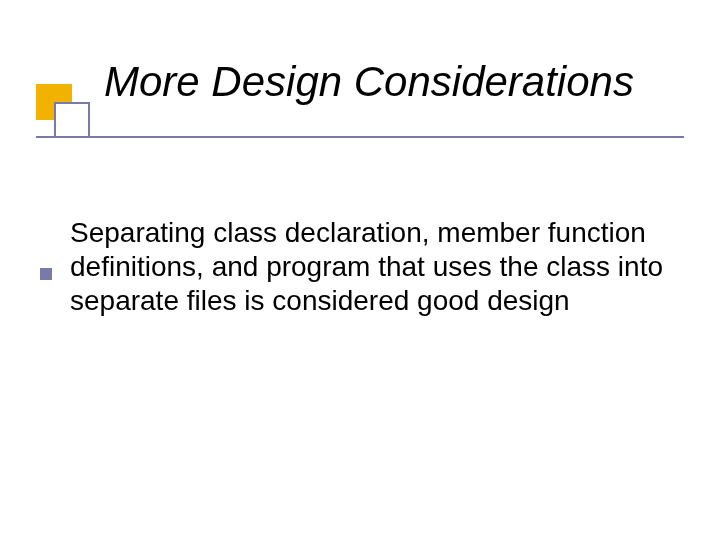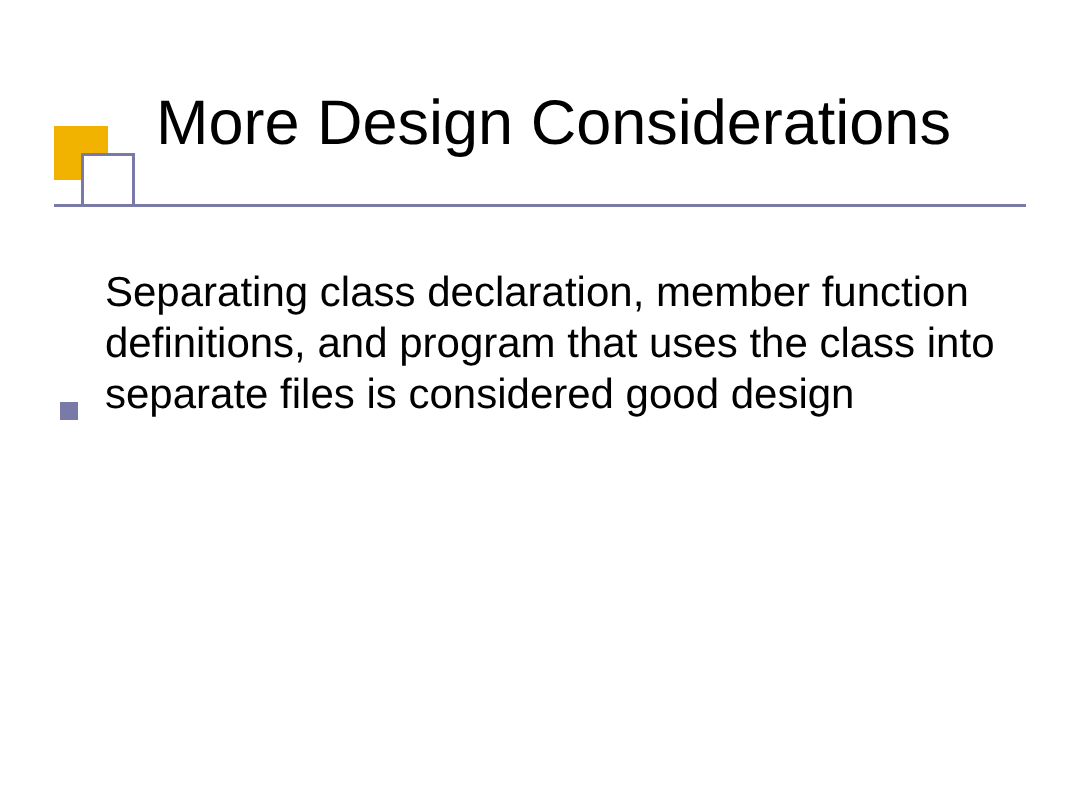--- a/index.html
+++ b/index.html
@@ -48,38 +48,40 @@
     box-sizing: border-box;
   }
   .title-text {
     position: absolute;
     left: 104px;
     top: 0;
     font-size: 42px;
     color: #000000;
     white-space: nowrap;
     letter-spacing: 0px;
+    font-style: italic;
   }
   .underline {
     position: absolute;
     left: 36px;
     top: 78px;
     width: 648px;
     height: 2px;
     background: #7a7aa8;
   }
   .body-block {
     position: absolute;
     left: 40px;
     top: 178px;
     width: 640px;
   }
   .bullet-row {
     display: flex;
-    align-items: flex-end;
+    align-items: center;
+    margin-top: 38px;
   }
   .bullet-mark {
     flex: 0 0 auto;
     width: 12px;
     height: 12px;
     background: #7a7aa8;
     margin-top: 14px;
     margin-right: 18px;
   }
   .bullet-text {

